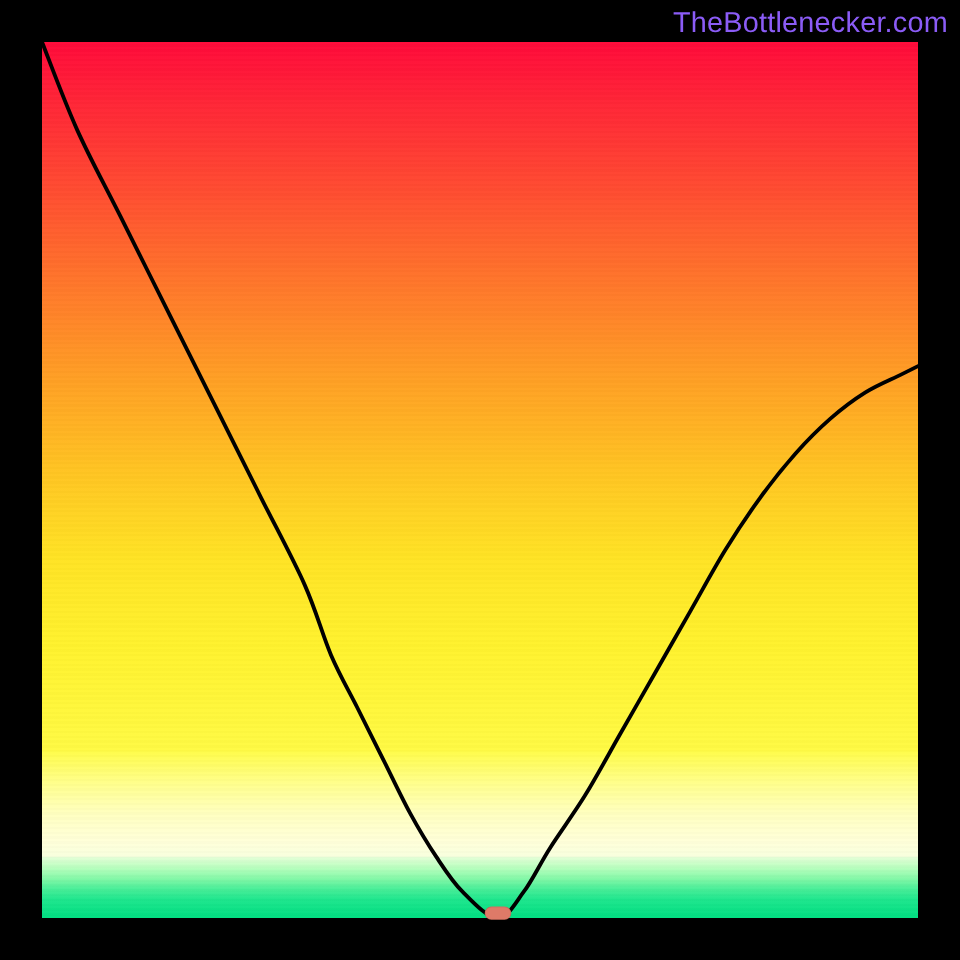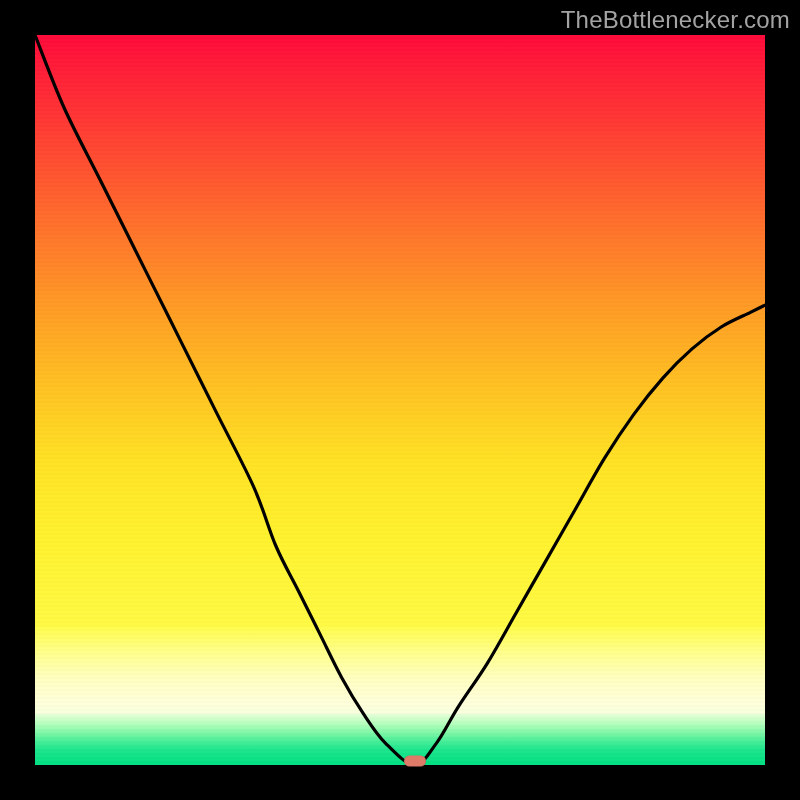--- a/index.html
+++ b/index.html
@@ -101,21 +101,21 @@
     height: 11px;
     border-radius: 6px;
     background: #de7a68;
     transform: translate(-50%, -50%);
     box-shadow: 0 0 0 0.5px rgba(0,0,0,0.15) inset;
   }
   .watermark {
     position: absolute;
     top: 6px;
     right: 10px;
-    color: #a3a3a3;
+    color: #8b5cf6;
     font-size: 24px;
     font-weight: 500;
     letter-spacing: 0.2px;
     user-select: none;
   }
 </style>
 </head>
 <body>
 
 <div class="stage">

